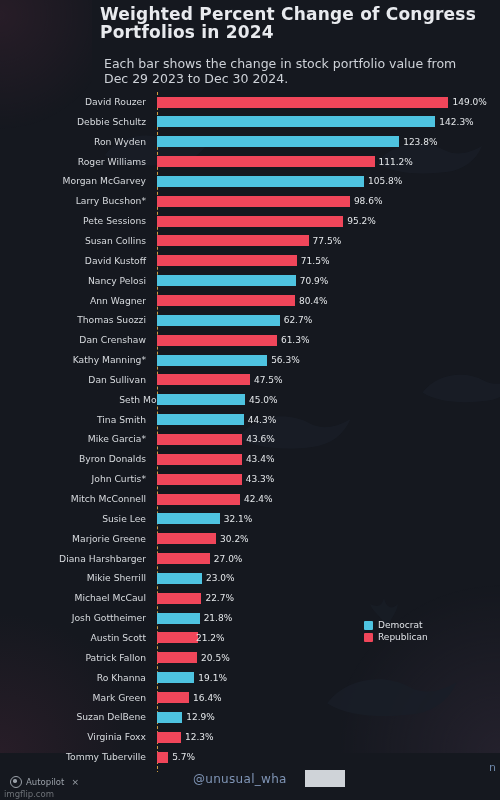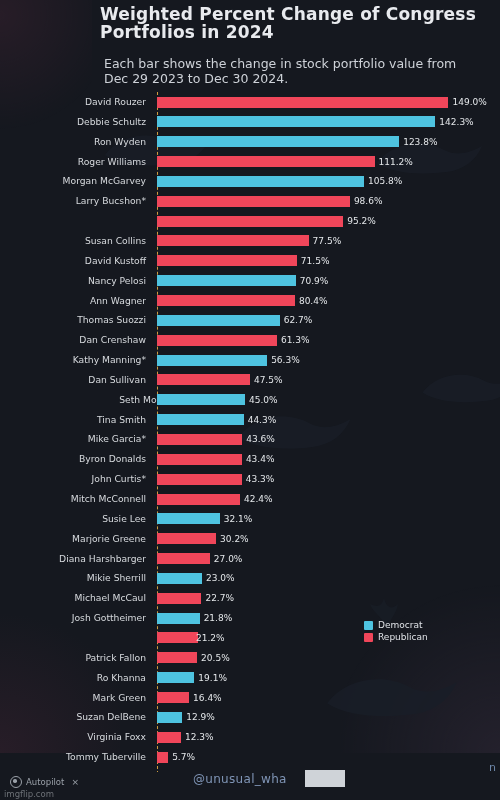--- a/index.html
+++ b/index.html
@@ -93,20 +93,21 @@
           <div class="rowlabel" style="left: 0px; width: 146px; padding-right: 6px;">Morgan McGarvey</div>
           <div class="bar dem" style="left: 157px; width: 206.971px;"></div>
           <div class="val" style="left: 367.971px;">105.8%</div>
         </div>
         <div class="row" style="top: 99.25px;">
           <div class="rowlabel" style="left: 0px; width: 146px; padding-right: 6px;">Larry Bucshon*</div>
           <div class="bar rep" style="left: 157px; width: 192.886px;"></div>
           <div class="val" style="left: 353.886px;">98.6%</div>
         </div>
         <div class="row" style="top: 119.1px;">
+          <div class="rowlabel" style="left: 0px; width: 146px; padding-right: 6px;">Pete Sessions</div>
           <div class="bar rep" style="left: 157px; width: 186.235px;"></div>
           <div class="val" style="left: 347.235px;">95.2%</div>
         </div>
         <div class="row" style="top: 138.95px;">
           <div class="rowlabel" style="left: 0px; width: 146px; padding-right: 6px;">Susan Collins</div>
           <div class="bar rep" style="left: 157px; width: 151.609px;"></div>
           <div class="val" style="left: 312.609px;">77.5%</div>
         </div>
         <div class="row" style="top: 158.8px;">
           <div class="rowlabel" style="left: 0px; width: 146px; padding-right: 6px;">David Kustoff</div>
@@ -197,20 +198,21 @@
           <div class="rowlabel" style="left: 0px; width: 146px; padding-right: 6px;">Michael McCaul</div>
           <div class="bar rep" style="left: 157px; width: 44.4069px;"></div>
           <div class="val" style="left: 205.407px;">22.7%</div>
         </div>
         <div class="row" style="top: 516.1px;">
           <div class="rowlabel" style="left: 0px; width: 146px; padding-right: 6px;">Josh Gottheimer</div>
           <div class="bar dem" style="left: 157px; width: 42.6463px;"></div>
           <div class="val" style="left: 203.646px;">21.8%</div>
         </div>
         <div class="row" style="top: 535.95px;">
+          <div class="rowlabel" style="left: 0px; width: 146px; padding-right: 6px;">Austin Scott</div>
           <div class="bar rep" style="left: 157px; width: 41.4725px;"></div>
           <div class="val" style="left: 196px;">21.2%</div>
         </div>
         <div class="row" style="top: 555.8px;">
           <div class="rowlabel" style="left: 0px; width: 146px; padding-right: 6px;">Patrick Fallon</div>
           <div class="bar rep" style="left: 157px; width: 40.1031px;"></div>
           <div class="val" style="left: 201.103px;">20.5%</div>
         </div>
         <div class="row" style="top: 575.65px;">
           <div class="rowlabel" style="left: 0px; width: 146px; padding-right: 6px;">Ro Khanna</div>

